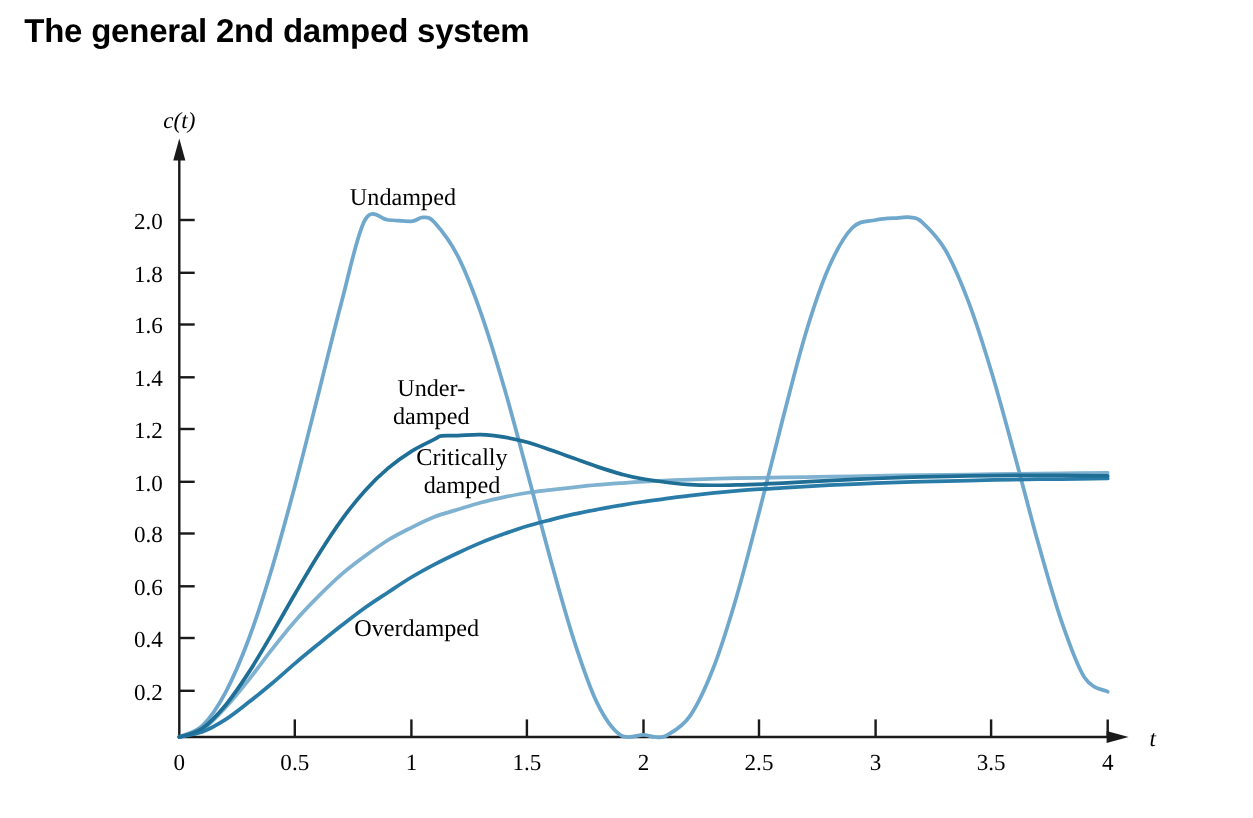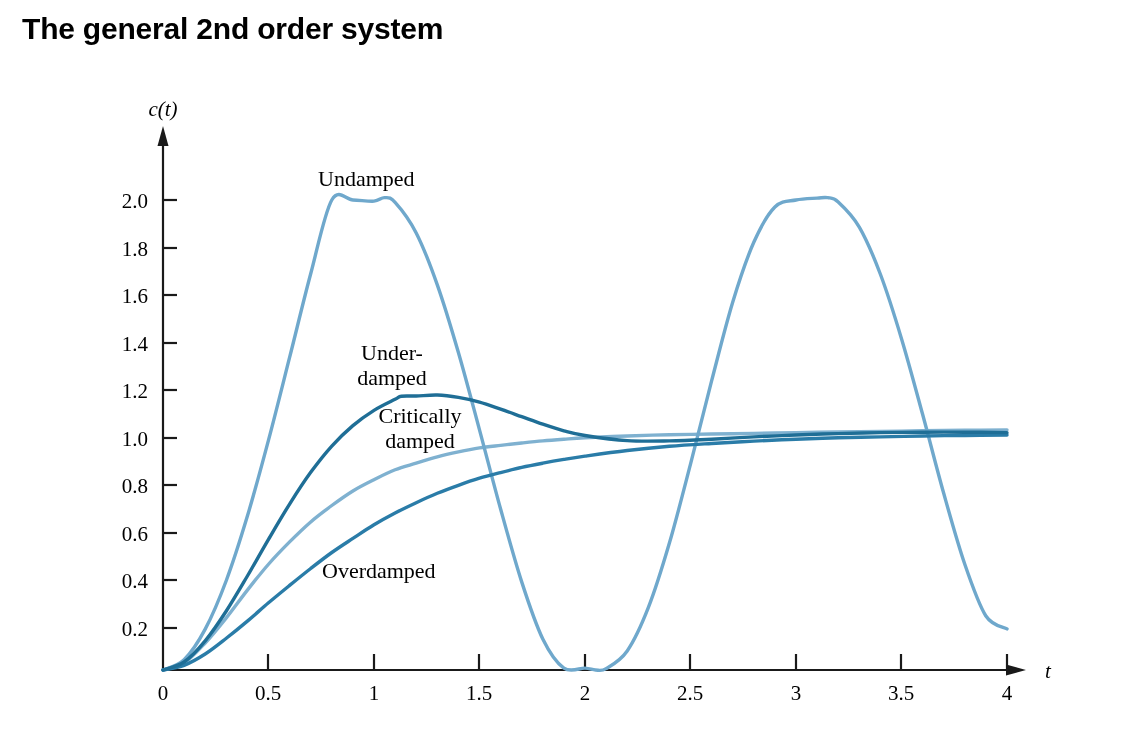--- a/index.html
+++ b/index.html
@@ -42,21 +42,21 @@
     font-size:22px;
     fill:#000000;
   }
   .axis-line{stroke:#1a1a1a;stroke-width:2.2;fill:none;}
   .tick{stroke:#1a1a1a;stroke-width:2.2;}
   .curve{fill:none;stroke-linecap:round;stroke-linejoin:round;}
 </style>
 </head>
 <body>
 
-<div id="title">The general 2nd order system</div>
+<div id="title">The general 2nd damped system</div>
 
 <svg id="figure" viewBox="0 0 1139 744" width="1139" height="744" xmlns="http://www.w3.org/2000/svg">
 
   <g>
 
     <line class="axis-line" x1="163" y1="141" x2="163" y2="670"></line>
     <polygon points="163,126 157.5,146 168.5,146" fill="#1a1a1a"></polygon>
 
     <line class="axis-line" x1="163" y1="670" x2="1010" y2="670"></line>
     <polygon points="1026,670 1006,664.5 1006,675.5" fill="#1a1a1a"></polygon>

